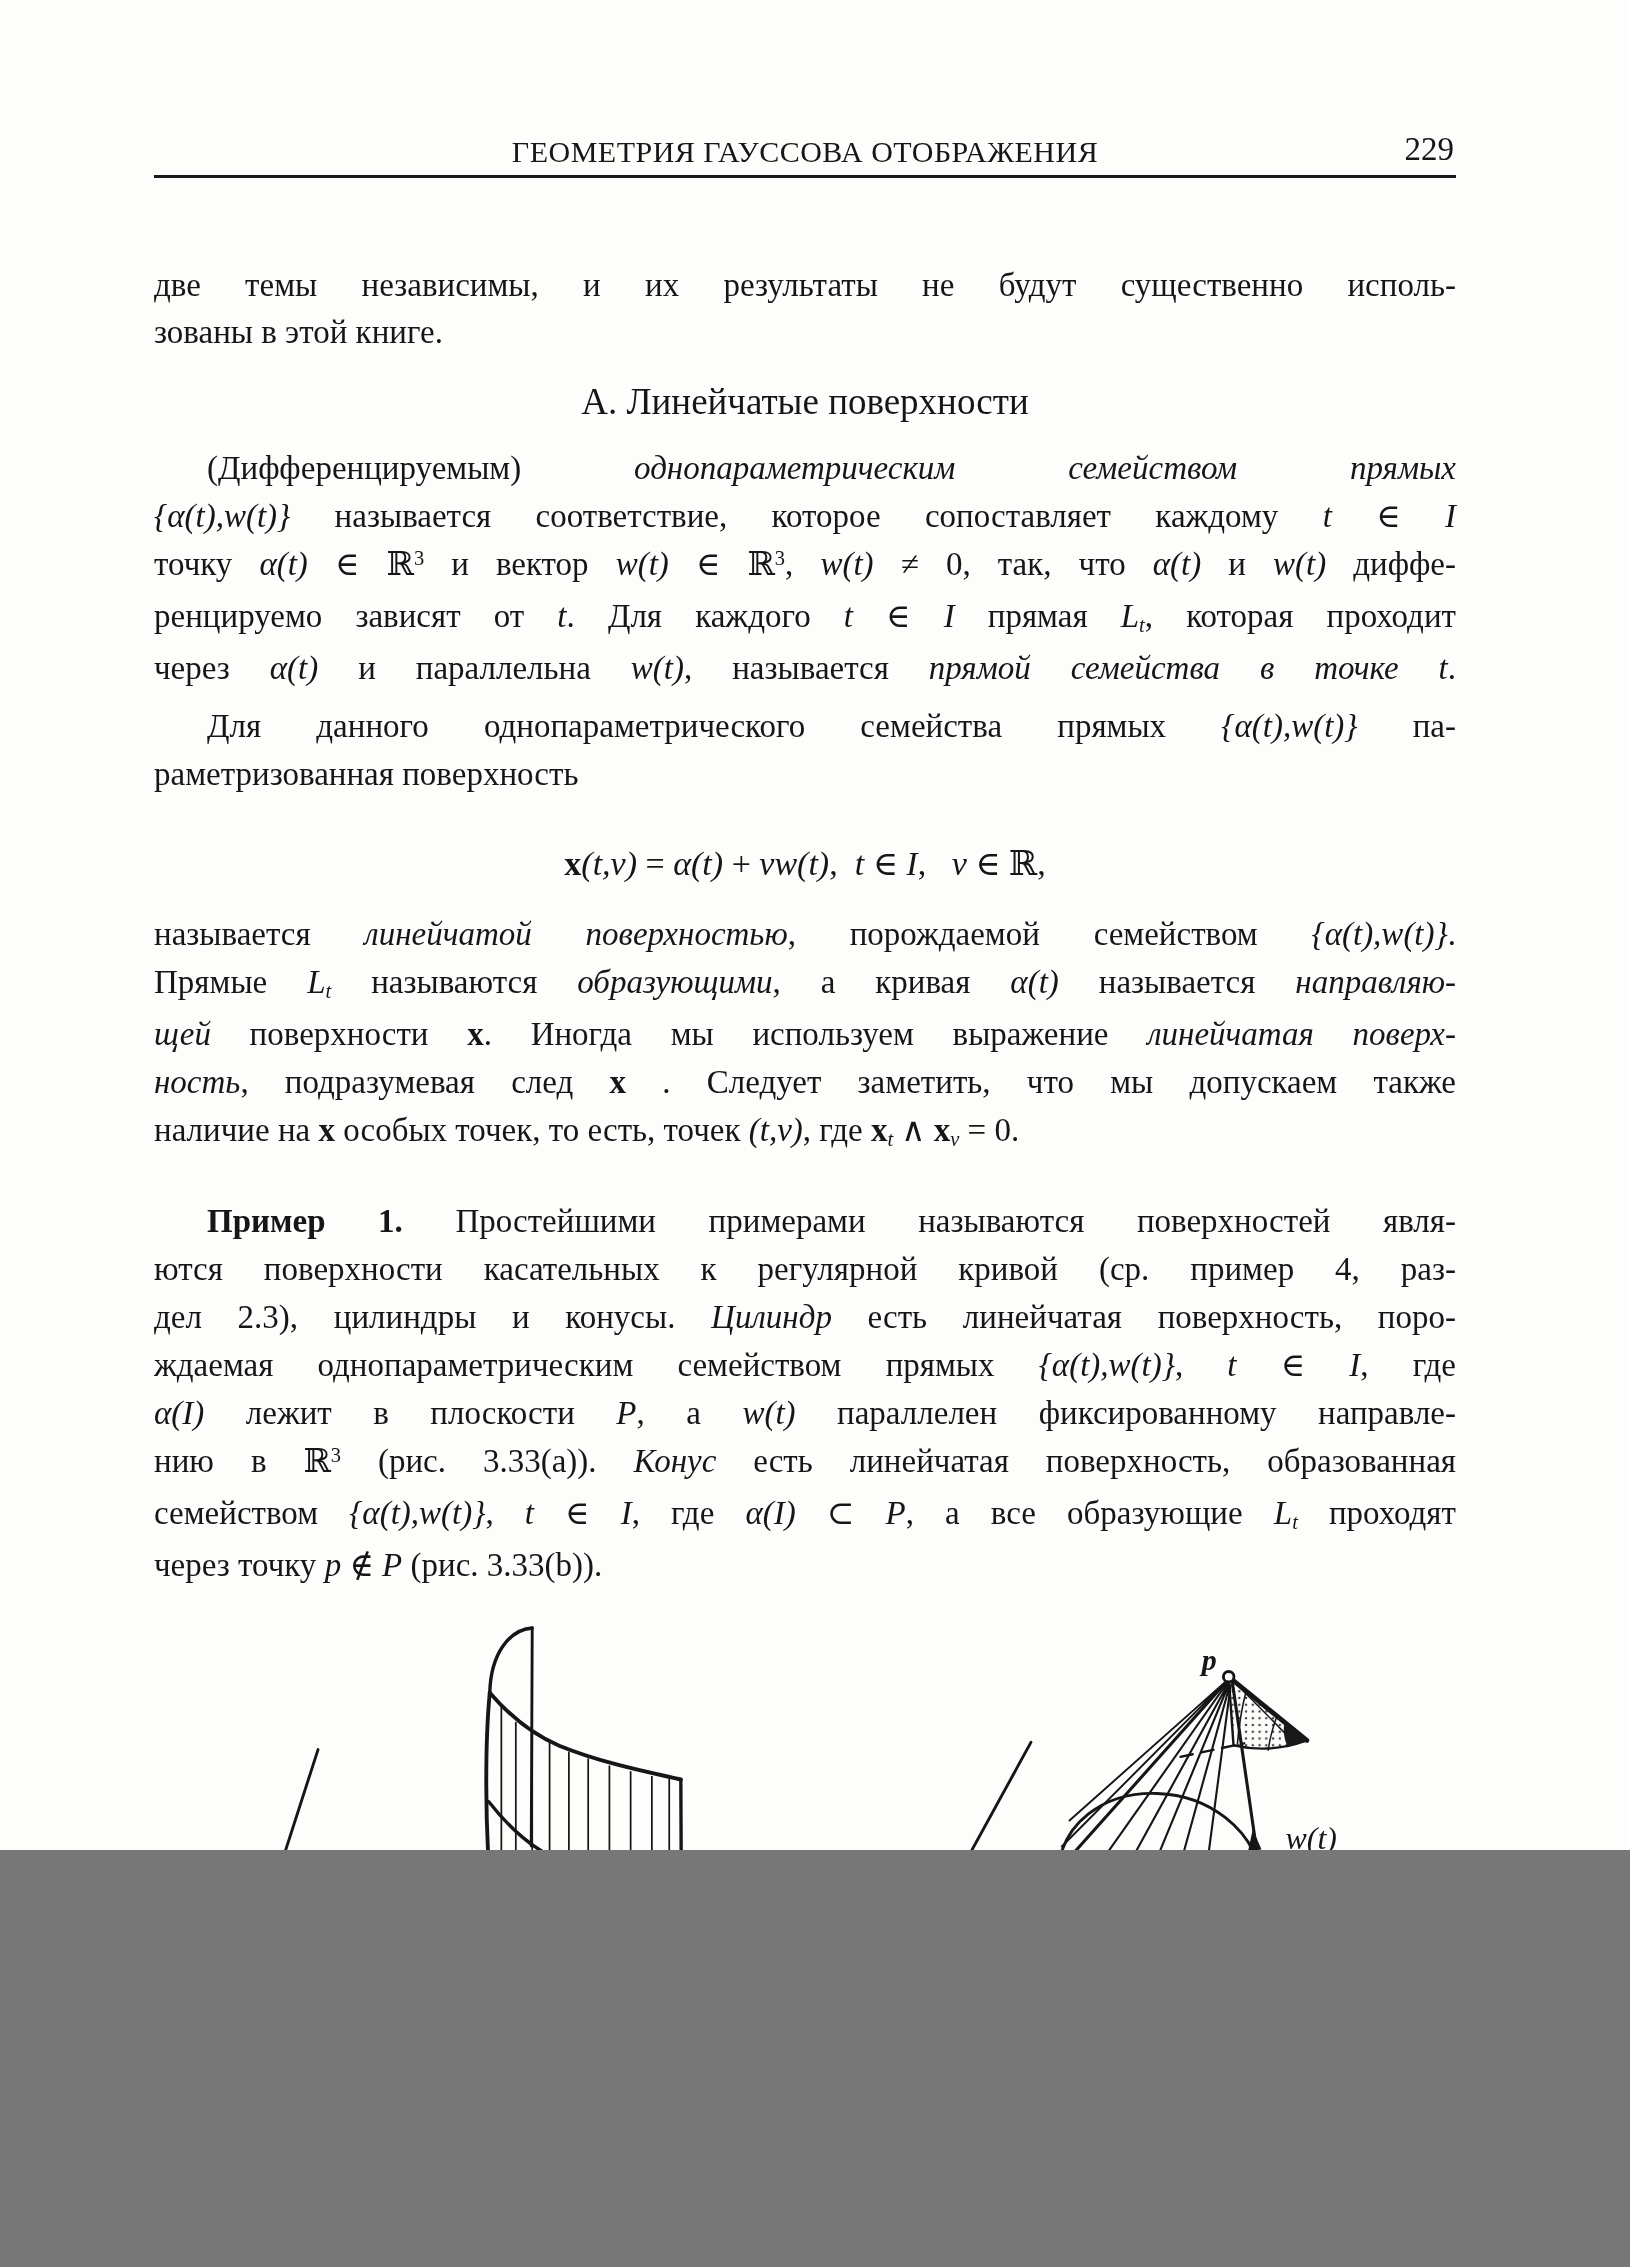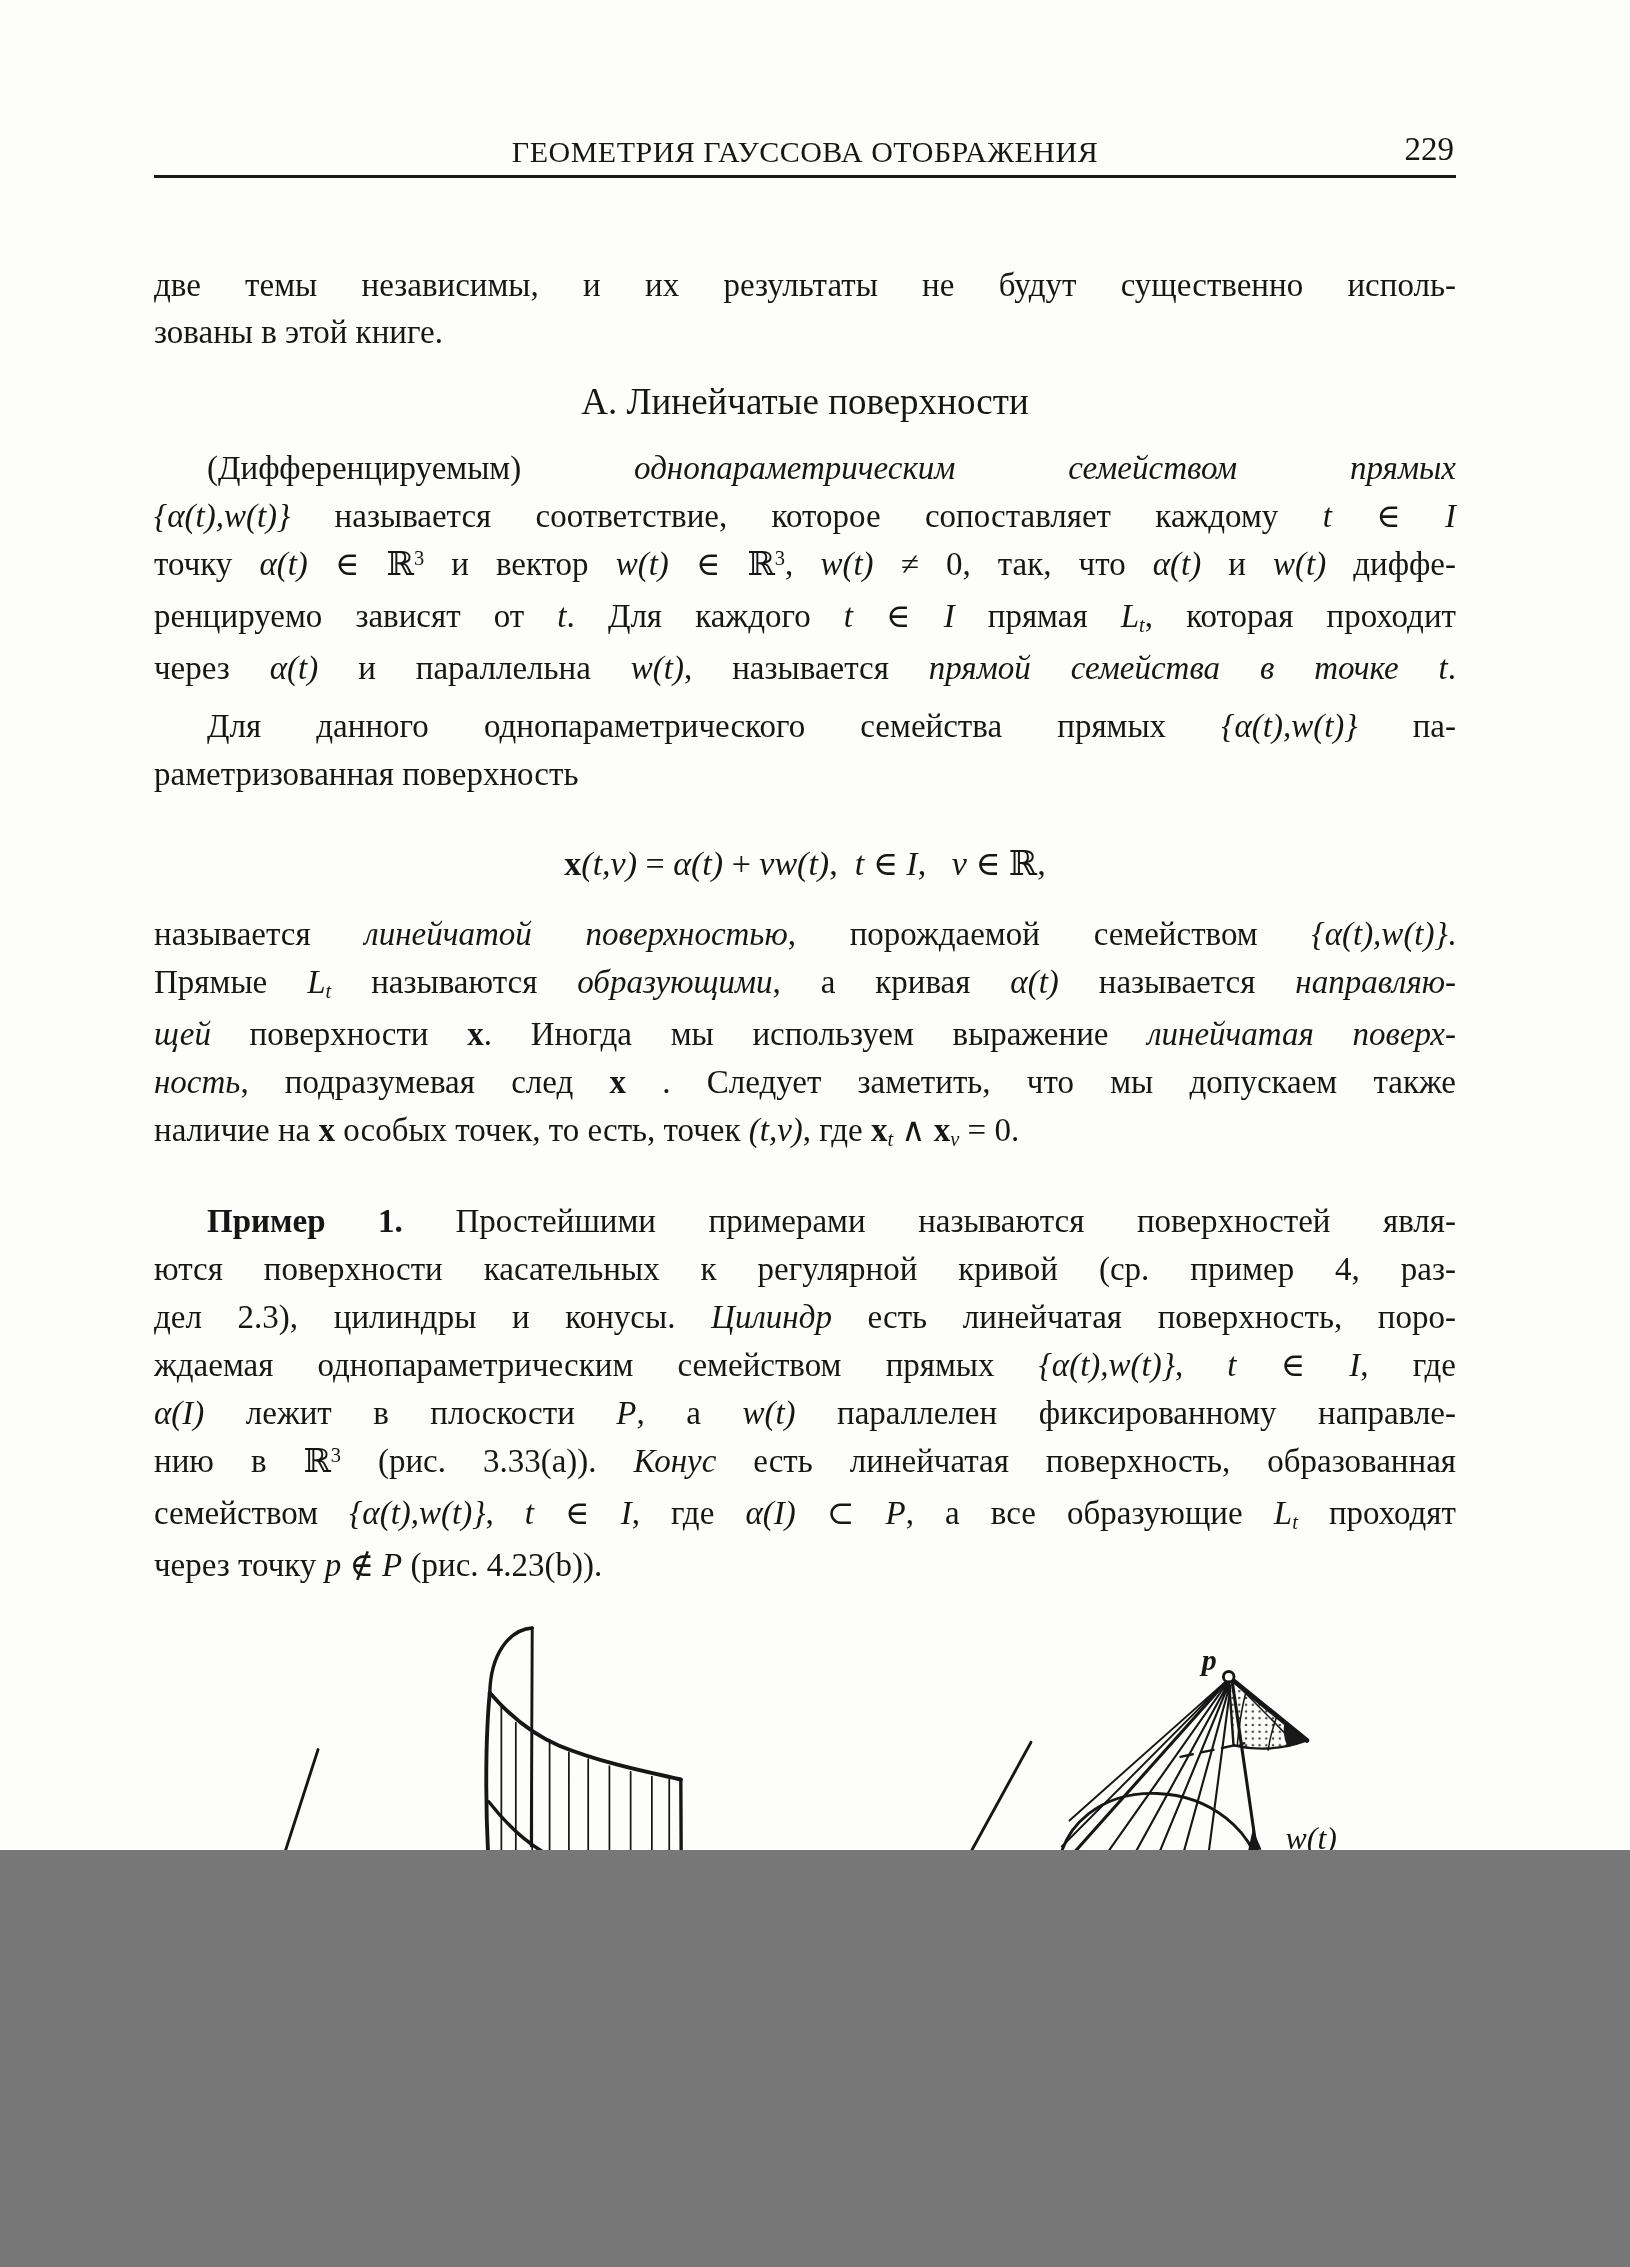--- a/index.html
+++ b/index.html
@@ -79,21 +79,21 @@
       <div class="ln nj"><span class="sg-r">наличие на </span><span class="sg-b">x</span><span class="sg-r"> особых точек, то есть, точек </span><span class="sg-m">(t,v)</span><span class="sg-r">, где </span><span class="sg-b">x</span><span class="sg-sub">t</span><span class="sg-r"> ∧ </span><span class="sg-b">x</span><span class="sg-sub">v</span><span class="sg-r"> = 0.</span></div>
     </div>
   <div class="tb" style="top:1197px;">
       <div class="ln ind"><span class="sg-b">Пример 1.</span><span class="sg-r"> Простейшими примерами называются поверхностей явля-</span></div>
       <div class="ln"><span class="sg-r">ются поверхности касательных к регулярной кривой (ср. пример 4, раз-</span></div>
       <div class="ln"><span class="sg-r">дел 2.3), цилиндры и конусы. </span><span class="sg-i">Цилиндр</span><span class="sg-r"> есть линейчатая поверхность, поро-</span></div>
       <div class="ln"><span class="sg-r">ждаемая однопараметрическим семейством прямых </span><span class="sg-m">{α(t),w(t)}</span><span class="sg-r">, </span><span class="sg-m">t</span><span class="sg-r"> ∈ </span><span class="sg-m">I</span><span class="sg-r">, где</span></div>
       <div class="ln"><span class="sg-m">α(I)</span><span class="sg-r"> лежит в плоскости </span><span class="sg-m">P</span><span class="sg-r">, а </span><span class="sg-m">w(t)</span><span class="sg-r"> параллелен фиксированному направле-</span></div>
       <div class="ln"><span class="sg-r">нию в ℝ</span><span class="sg-sup">3</span><span class="sg-r"> (рис. 3.33(a)). </span><span class="sg-i">Конус</span><span class="sg-r"> есть линейчатая поверхность, образованная</span></div>
       <div class="ln"><span class="sg-r">семейством </span><span class="sg-m">{α(t),w(t)}</span><span class="sg-r">, </span><span class="sg-m">t</span><span class="sg-r"> ∈ </span><span class="sg-m">I</span><span class="sg-r">, где </span><span class="sg-m">α(I) ⊂ P</span><span class="sg-r">, а все образующие </span><span class="sg-m">L</span><span class="sg-sub">t</span><span class="sg-r"> проходят</span></div>
-      <div class="ln nj"><span class="sg-r">через точку </span><span class="sg-m">p</span><span class="sg-r"> ∉ </span><span class="sg-m">P</span><span class="sg-r"> (рис. 4.23(b)).</span></div>
+      <div class="ln nj"><span class="sg-r">через точку </span><span class="sg-m">p</span><span class="sg-r"> ∉ </span><span class="sg-m">P</span><span class="sg-r"> (рис. 3.33(b)).</span></div>
     </div>
 
   <svg class="fig-svg" style="left:154px;top:1593px;" width="714" height="483" viewBox="160 1650 740 500">
     <g fill="none" stroke="#161616" stroke-linecap="round">
       <path stroke-width="3" d="M330,1812 L243,2082 M243,2082 L853,2084"></path>
       <path stroke-width="3.5" d="M552,1686 C527,1688 509,1714 508,1753"></path>
       <path stroke-width="3" d="M552,1686 L551,1912"></path>
       <path stroke-width="4" d="M508,1753 C503,1805 503,1890 509,1958 C511,1975 514,1985 521,1993"></path>
       <path stroke-width="4" d="M508,1753 C533,1782 556,1798 580,1808 C624,1826 675,1836 706,1843"></path>
       <path stroke-width="3.5" d="M706,1843 L707,2056"></path>

